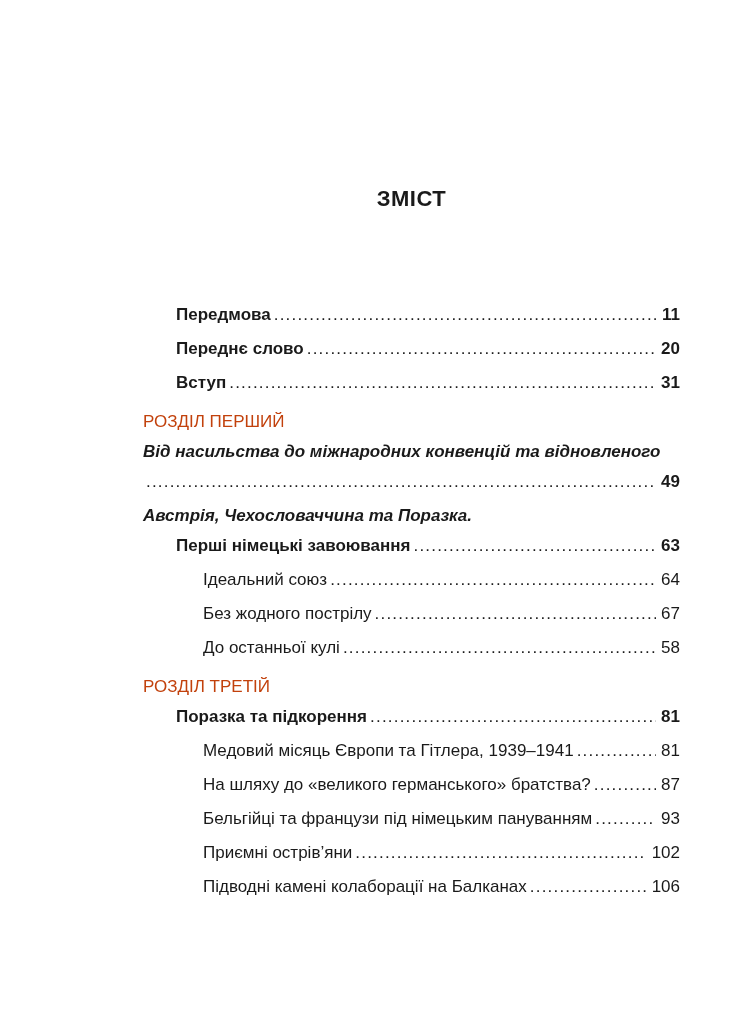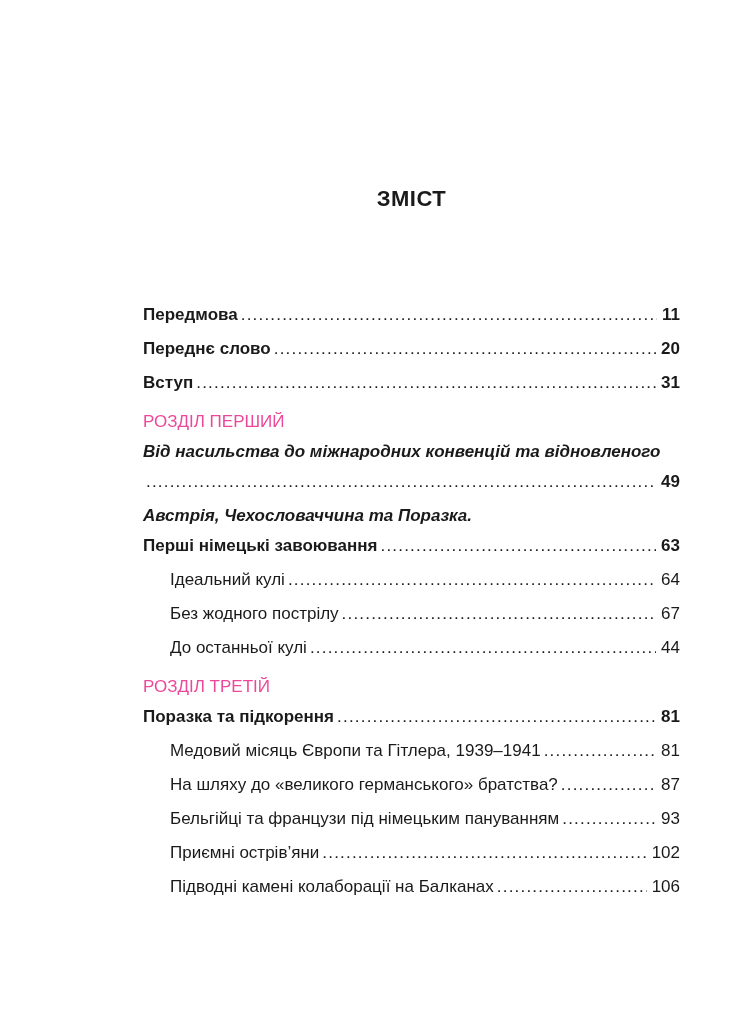--- a/index.html
+++ b/index.html
@@ -32,37 +32,38 @@
     letter-spacing: 0.5px;
     color: #1a1a1a;
   }
   .toc {
     font-size: 17px;
   }
   .toc-heading {
     line-height: 30px;
     margin-top: 9px;
     font-weight: 400;
-    color: #ec4899;
+    color: #c2410c;
   }
   .toc-entry {
     margin-bottom: 4px;
     font-weight: 400;
   }
   .toc-entry.bold { font-weight: 700; }
   .toc-entry.indent { padding-left: 27px; }
   .pre-lines div { line-height: 30px; font-style: italic; }
   .entry-line {
     display: flex;
     align-items: baseline;
     line-height: 30px;
   }
   .entry-line .label {
     flex: 0 1 auto;
     white-space: nowrap;
+    margin-left: 33px;
   }
   .entry-line .dots {
     flex: 1 1 12px;
     overflow: hidden;
     white-space: nowrap;
     margin-left: 3px;
     letter-spacing: 1.2px;
     font-weight: 400;
     color: #1a1a1a;
   }
@@ -129,41 +130,41 @@
     <div class="entry-line">
       <span class="label">Перші німецькі завоювання</span>
       <span class="dots"></span>
       <span class="page-num">63</span>
     </div>
   </div>
 
   <div class="toc-entry indent">
 
     <div class="entry-line">
-      <span class="label">Ідеальний кулі</span>
+      <span class="label">Ідеальний союз</span>
       <span class="dots"></span>
       <span class="page-num">64</span>
     </div>
   </div>
 
   <div class="toc-entry indent">
 
     <div class="entry-line">
       <span class="label">Без жодного пострілу</span>
       <span class="dots"></span>
       <span class="page-num">67</span>
     </div>
   </div>
 
   <div class="toc-entry indent">
 
     <div class="entry-line">
       <span class="label">До останньої кулі</span>
       <span class="dots"></span>
-      <span class="page-num">44</span>
+      <span class="page-num">58</span>
     </div>
   </div>
 
   <div class="toc-heading">РОЗДІЛ ТРЕТІЙ</div>
 
   <div class="toc-entry bold">
 
     <div class="entry-line">
       <span class="label">Поразка та підкорення</span>
       <span class="dots"></span>

